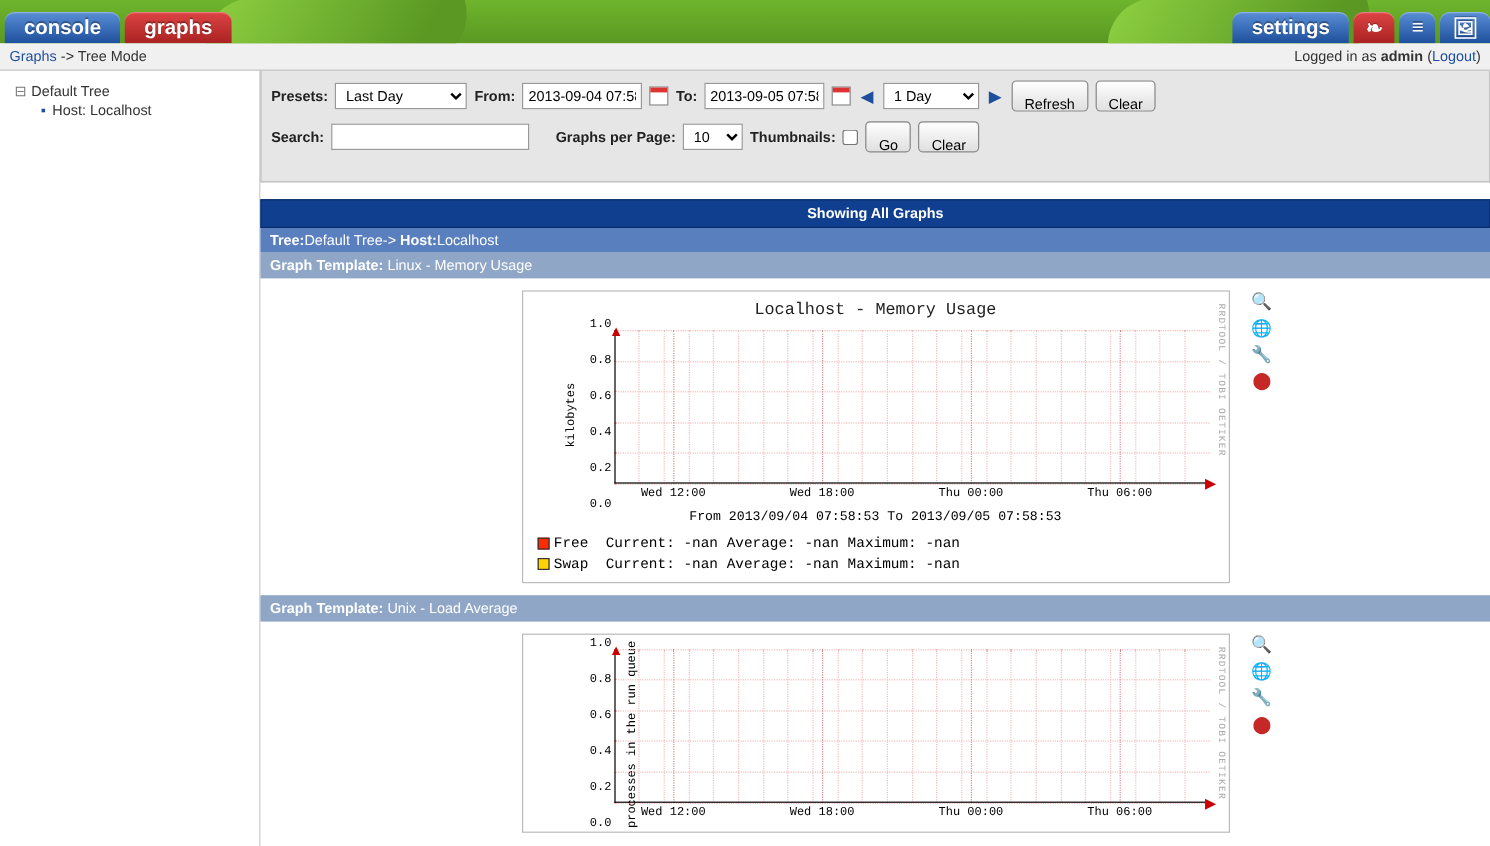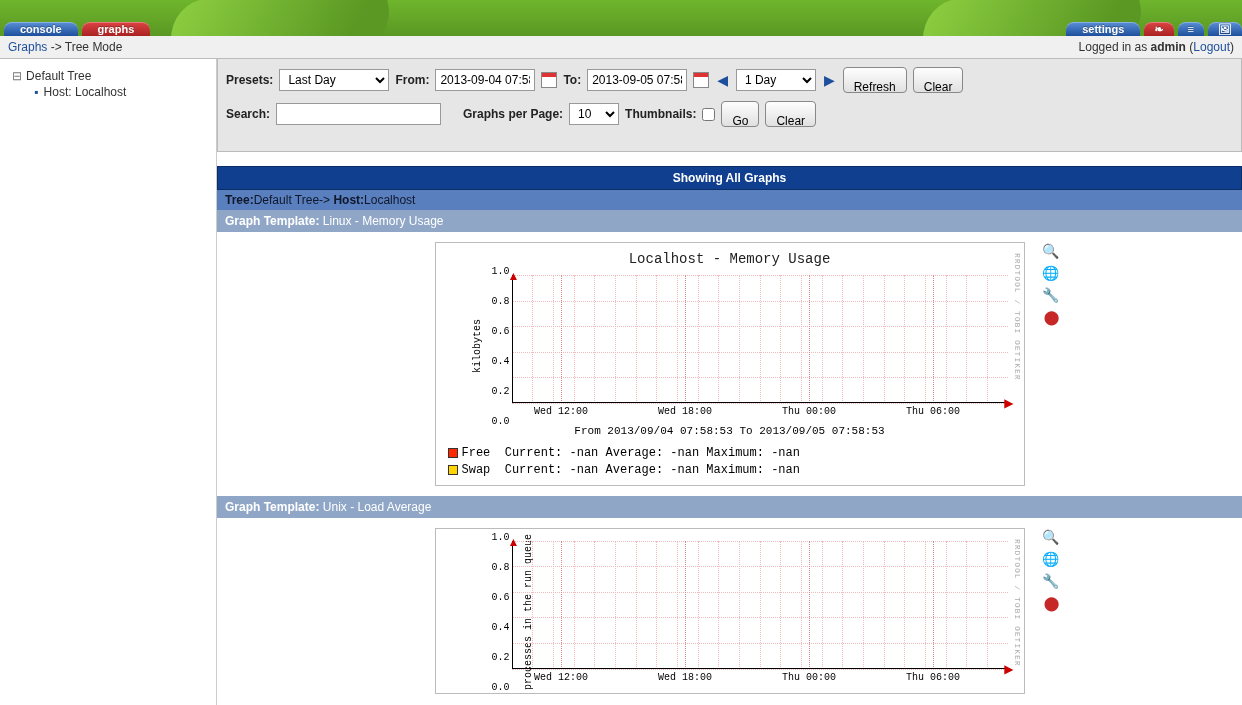--- a/index.html
+++ b/index.html
@@ -2,21 +2,21 @@
 <html><head>
 <meta charset="utf-8">
 <style>
 * { box-sizing: border-box; margin: 0; padding: 0; }
 body { font-family: Arial, sans-serif; font-size: 12px; background: #fff; width: 1242px; }
 
 
 .topnav { height: 36px; background: linear-gradient(180deg,#6fb52c 0%,#5a9823 100%); display: flex; align-items: flex-end; position: relative; overflow: hidden; }
 .swoosh { position: absolute; top: -20px; left: 170px; width: 220px; height: 90px; background: linear-gradient(135deg,#8fd142 0%,#5a9823 80%); border-radius: 40px; transform: rotate(-15deg); }
 .swoosh2 { position: absolute; top: -20px; right: 100px; width: 220px; height: 90px; background: linear-gradient(135deg,#8fd142 0%,#5a9823 80%); border-radius: 40px; transform: rotate(-15deg); }
-.tab { display: inline-flex; align-items: center; height: 14px; padding: 0 16px; border-radius: 8px 8px 0 0; color: #fff; font-weight: bold; font-size: 11px; margin-left: 4px; position: relative; z-index: 2; cursor: pointer; text-shadow: 0 -1px 0 rgba(0,0,0,.3); }
+.tab { display: inline-flex; align-items: center; height: 26px; padding: 0 16px; border-radius: 8px 8px 0 0; color: #fff; font-weight: bold; font-size: 17px; margin-left: 4px; position: relative; z-index: 2; cursor: pointer; text-shadow: 0 -1px 0 rgba(0,0,0,.3); }
 .tab.blue { background: linear-gradient(180deg,#5a8fd6 0%,#1e4f9c 100%); box-shadow: inset 0 1px 0 rgba(255,255,255,.3); }
 .tab.red  { background: linear-gradient(180deg,#d44 0%,#a22 100%); box-shadow: inset 0 1px 0 rgba(255,255,255,.3); }
 .tab.small { padding: 0 10px; }
 .right-tabs { margin-left: auto; display: flex; z-index: 2; }
 
 
 .crumb { background: #f0f0f0; border-bottom: 1px solid #bbb; padding: 4px 8px; display: flex; justify-content: space-between; color: #333; }
 .crumb a { color: #1e4f9c; text-decoration: none; }
 .crumb-right { color: #333; margin-left: 41px; }
 
@@ -38,21 +38,21 @@
 .filters label { font-weight: bold; color: #222; }
 select, input[type=text] { border: 1px solid #999; background: #fff; height: 22px; padding: 0 4px; font-size: 12px; }
 button.btn { background: linear-gradient(180deg,#fefefe,#e0e0e0); border: 1px solid #888; border-radius: 4px; height: 22px; padding: 12px 10px; font-size: 12px; cursor: pointer; }
 .cal-icon { width: 16px; height: 16px; display: inline-block; background: #fff; border: 1px solid #888; position: relative; cursor: pointer; }
 .cal-icon::before { content:""; position:absolute; top:0; left:0; right:0; height:4px; background:#d33; }
 .arrow { color: #1e4f9c; font-size: 14px; cursor: pointer; padding: 0 2px; }
 input[type=checkbox] { vertical-align: middle; }
 
 
 .center-strip { background: #103f8f; color: #fff; text-align: center; font-weight: bold; padding: 4px 0; margin-top: 14px; border: 1px solid #0a2e66; }
-.sub-strip { background: #5a7fbf; color: #0f172a; padding: 3px 8px; font-size: 12px; }
+.sub-strip { background: #5a7fbf; color: #ffffff; padding: 3px 8px; font-size: 12px; }
 .sub-strip b { font-weight: bold; }
 .tmpl-strip { background: #8fa6c7; color: #fff; font-weight: bold; padding: 4px 8px; }
 .tmpl-strip span.val { font-weight: normal; }
 
 .graph-block { display: flex; justify-content: center; padding: 10px 0; position: relative; }
 .graph-card { width: 590px; border: 1px solid #bbb; background: #fff; padding: 8px 8px 6px 8px; position: relative; }
 .graph-title { text-align: center; font-family: "Courier New", monospace; font-size: 14px; color: #222; margin-bottom: 4px; }
 .rrdtag { position: absolute; right: 2px; top: 10px; writing-mode: vertical-rl; font-size: 8px; color: #aaa; letter-spacing: 1px; font-family: "Courier New", monospace; }
 
 .plot { position: relative; height: 150px; margin-left: 42px; margin-right: 8px; }

